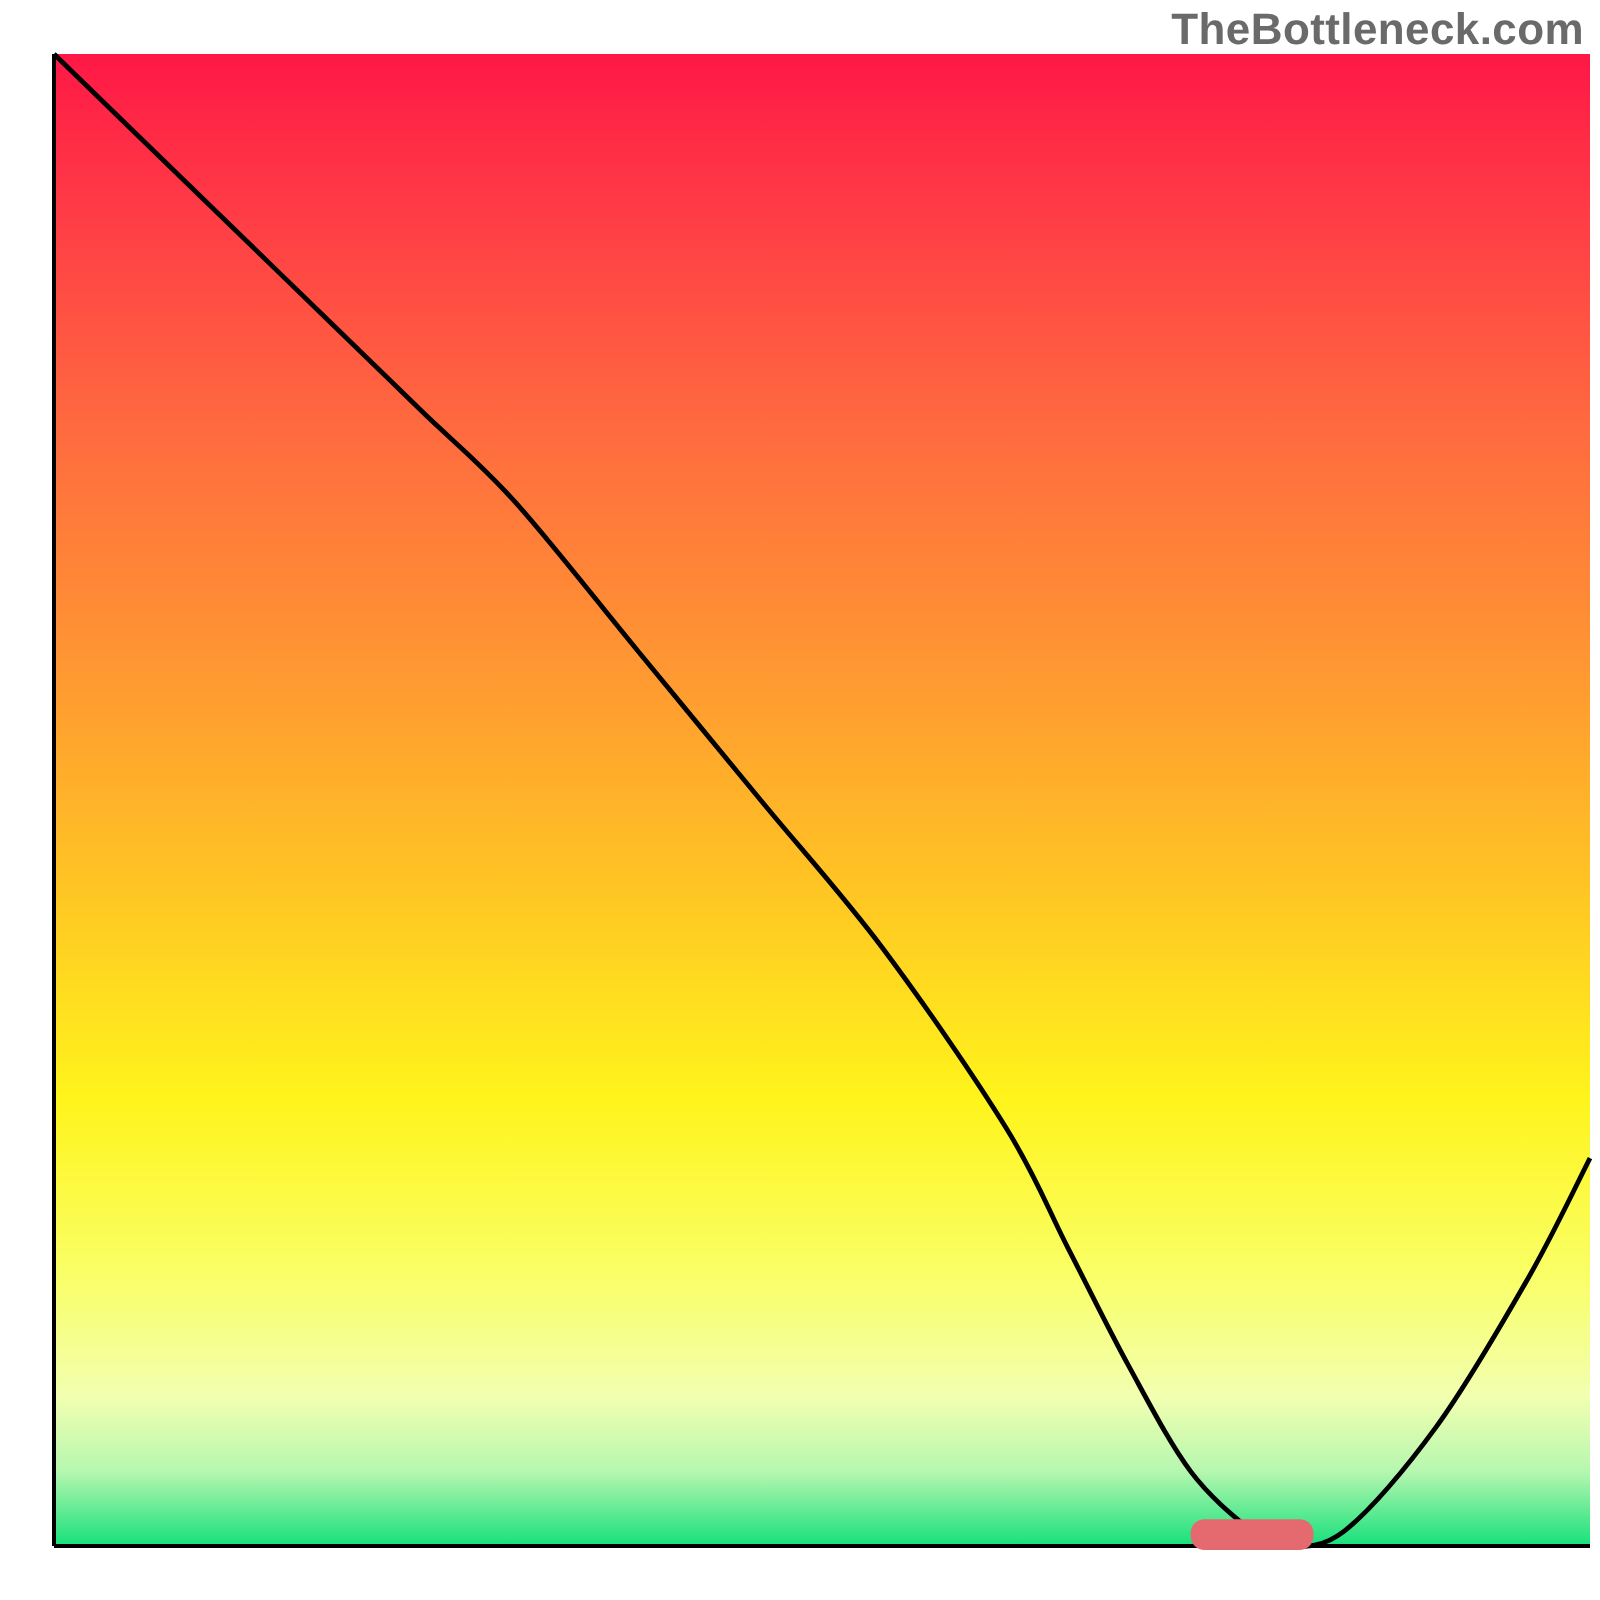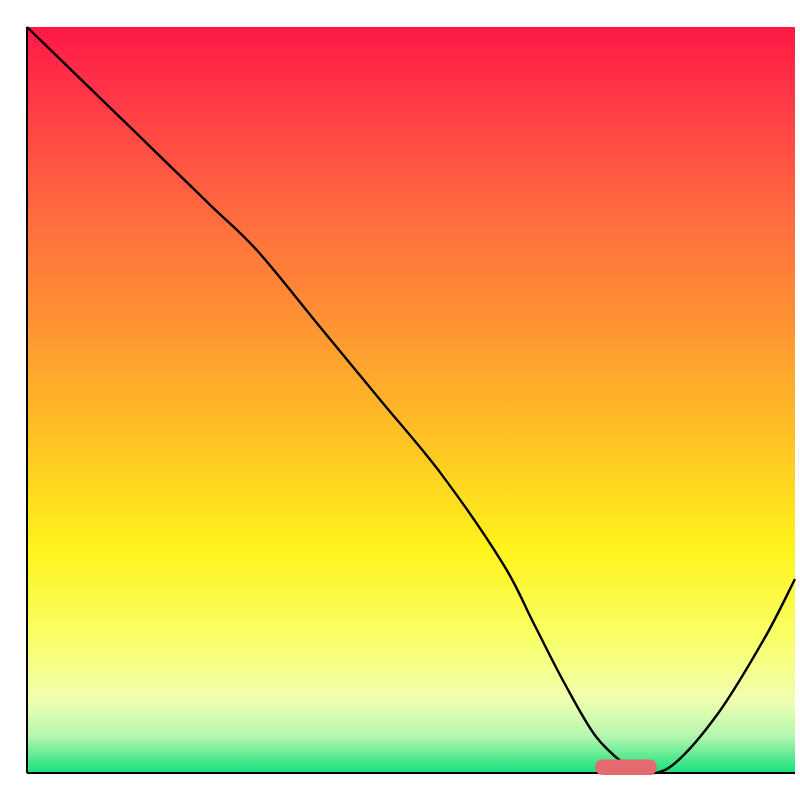--- a/index.html
+++ b/index.html
@@ -29,20 +29,21 @@
     left: 0;
     top: 0;
     width: 800px;
     height: 800px;
   }
 </style>
 </head>
 <body>
 
 <div class="container">
+  <div class="watermark">TheBottleneck.com</div>
 
   <svg class="plot" viewBox="0 0 800 800">
     <defs>
       <linearGradient id="bg-grad" x1="0" y1="0" x2="0" y2="1">
           <stop offset="0%" stop-color="#ff1846"></stop>
           <stop offset="10%" stop-color="#ff3a46"></stop>
           <stop offset="25%" stop-color="#ff6a3f"></stop>
           <stop offset="40%" stop-color="#ff9433"></stop>
           <stop offset="55.00000000000001%" stop-color="#ffc224"></stop>
           <stop offset="70%" stop-color="#fff41b"></stop>

